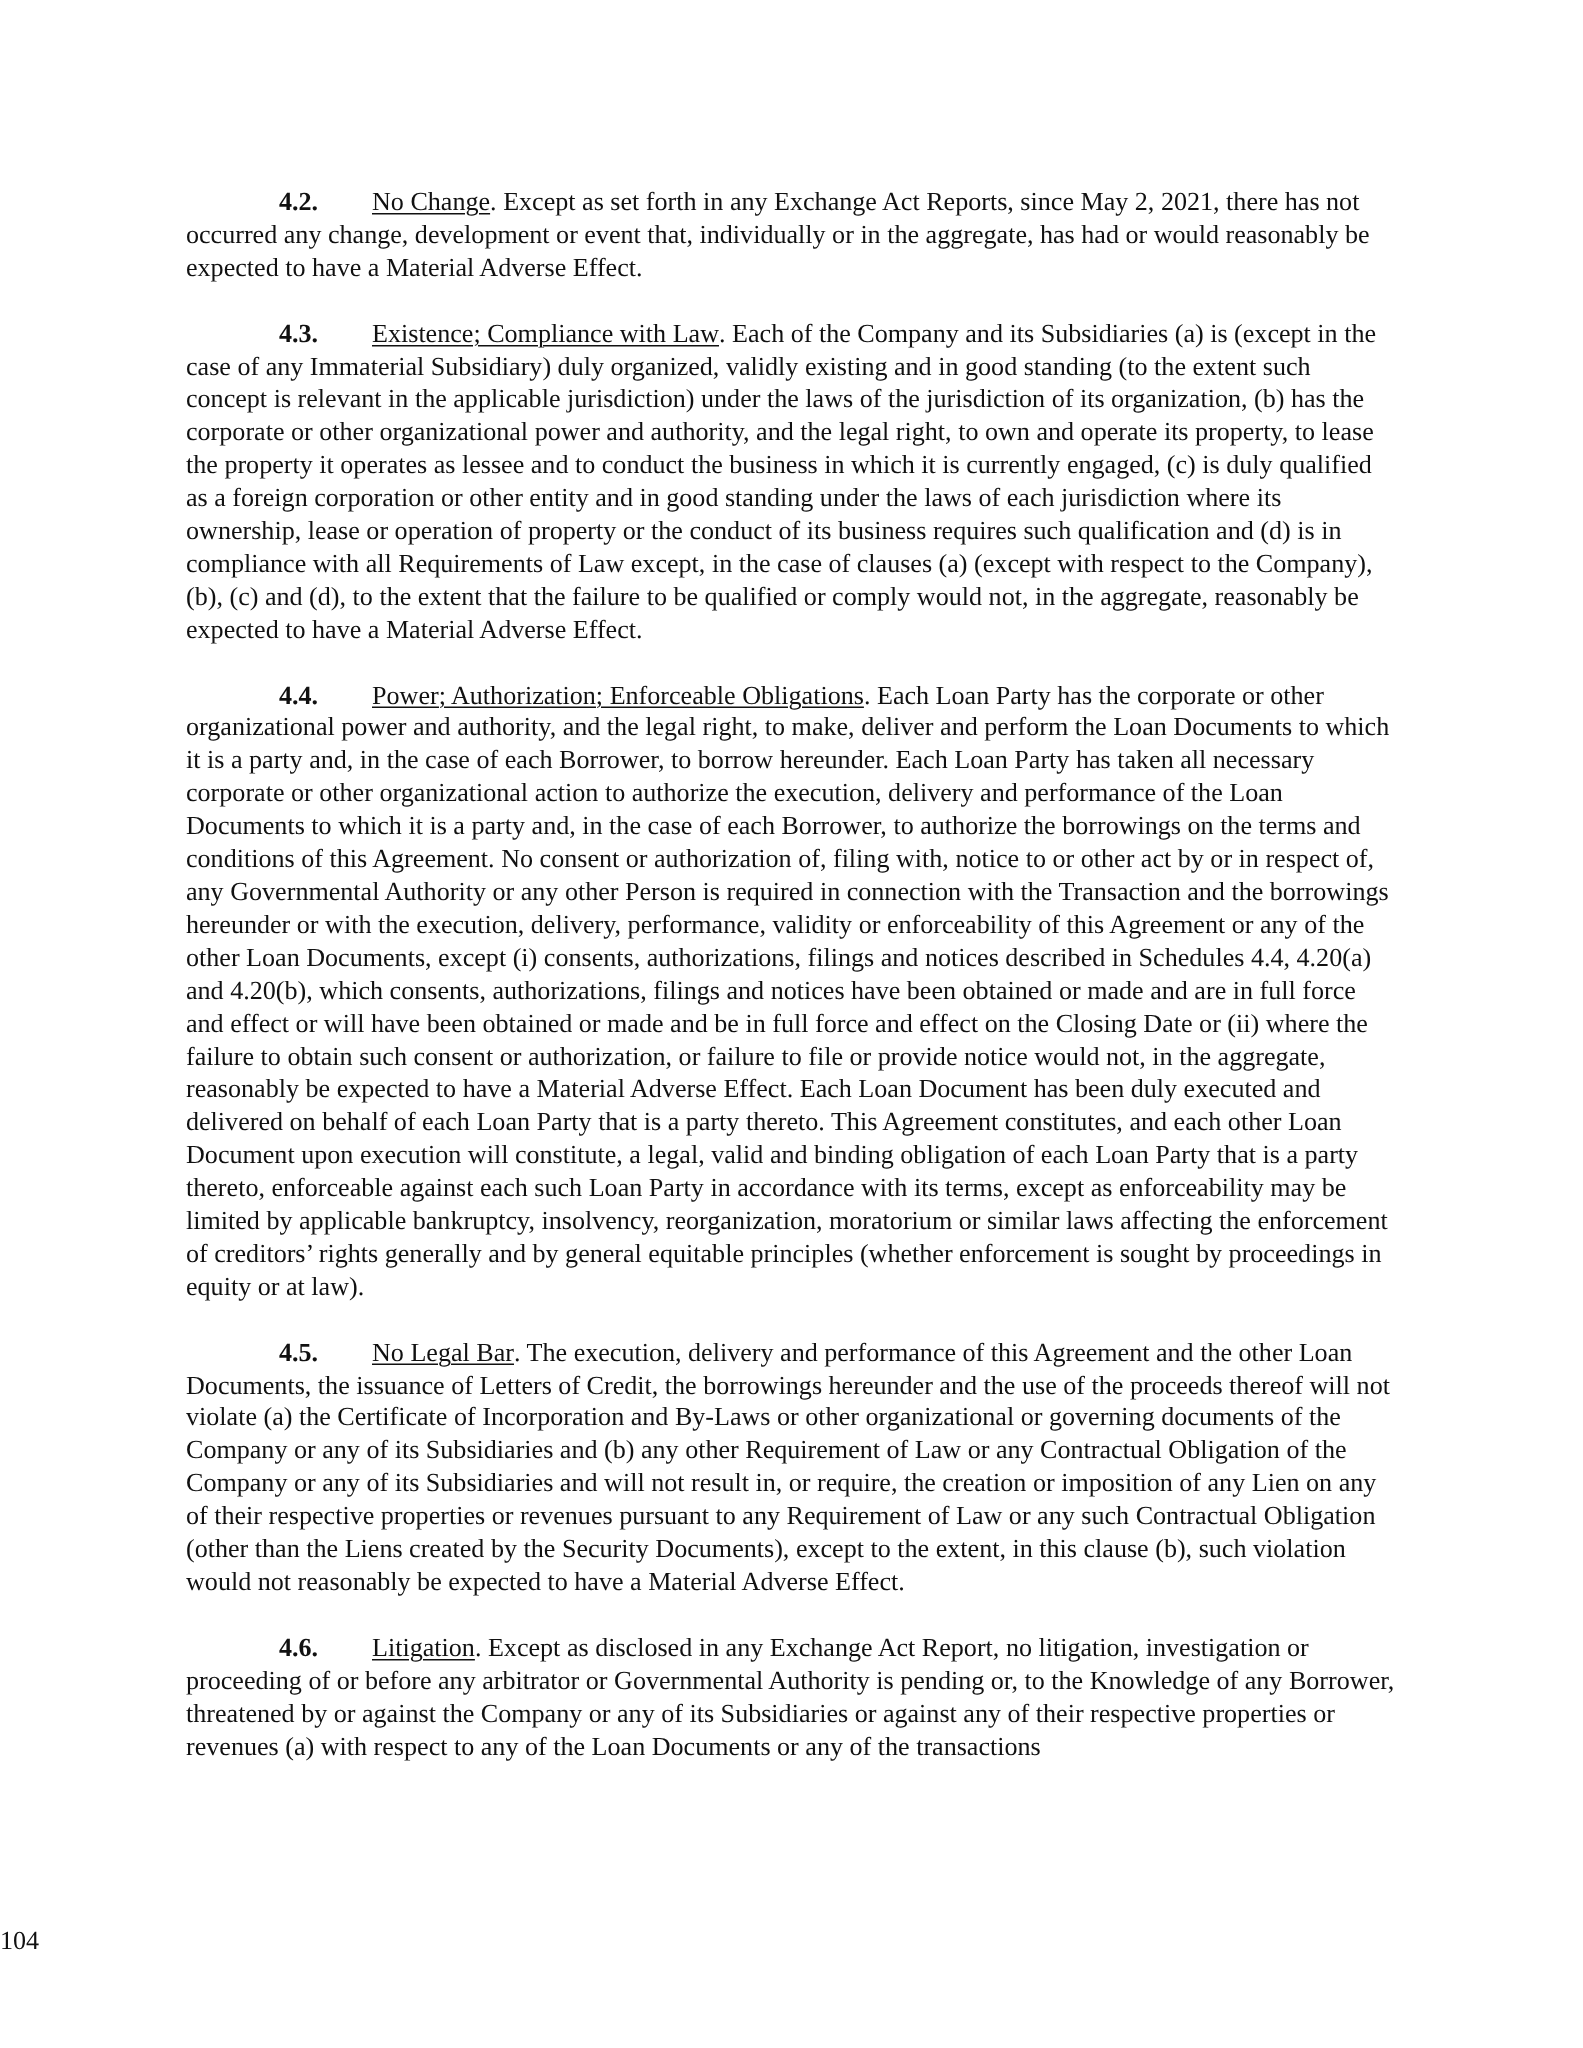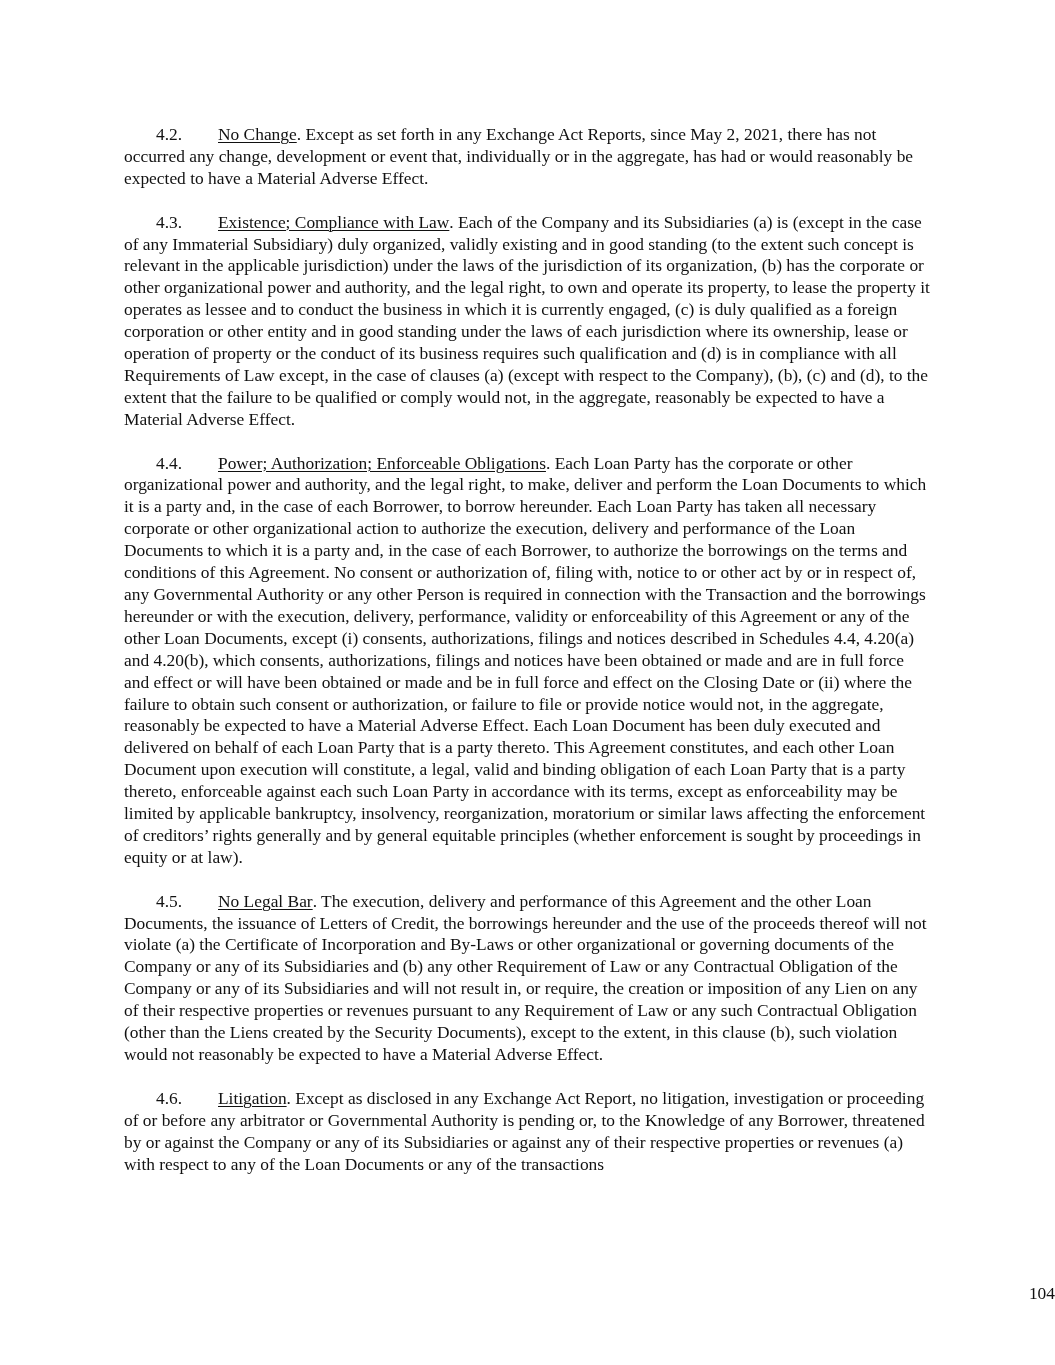--- a/index.html
+++ b/index.html
@@ -3,24 +3,24 @@
 <meta charset="utf-8">
 <style>
   html, body { margin: 0; padding: 0; background: #ffffff; }
   body { width: 1055px; height: 1365px; position: relative; overflow: hidden; }
   .page {
     position: absolute; left: 124px; top: 124px; width: 808px;
     font-family: "Liberation Serif", "DejaVu Serif", serif;
     font-size: 17.4px; line-height: 21.9px; color: #111111;
   }
   .para { margin: 0 0 21.9px 0; text-align: left; }
-  .num { display: inline-block; width: 62px; margin-left: 32px; }
+  .num { display: inline-block; width: 62px; margin-left: 62px; font-weight: bold; }
   .head { text-decoration: underline; text-underline-offset: 2px; text-decoration-thickness: 1px; font-family: Liberation Serif, serif; }
   .pagenum {
-    position: absolute; left: 0; width: 1055px; top: 1283px; text-align: right;
+    position: absolute; left: 0; width: 1055px; top: 1283px; text-align: left;
     font-family: "Liberation Serif", "DejaVu Serif", serif; font-size: 17.4px; color: #111111;
   }
 </style>
 </head>
 <body>
 
 <div class="page">
   <p class="para"><span class="num">4.2.</span><span class="head">No Change</span><span>. Except as set forth in any Exchange Act Reports, since May 2, 2021, there has not occurred any change, development or event that, individually or in the aggregate, has had or would reasonably be expected to have a Material Adverse Effect.</span></p>
 
   <p class="para"><span class="num">4.3.</span><span class="head">Existence; Compliance with Law</span><span>. Each of the Company and its Subsidiaries (a) is (except in the case of any Immaterial Subsidiary) duly organized, validly existing and in good standing (to the extent such concept is relevant in the applicable jurisdiction) under the laws of the jurisdiction of its organization, (b) has the corporate or other organizational power and authority, and the legal right, to own and operate its property, to lease the property it operates as lessee and to conduct the business in which it is currently engaged, (c) is duly qualified as a foreign corporation or other entity and in good standing under the laws of each jurisdiction where its ownership, lease or operation of property or the conduct of its business requires such qualification and (d) is in compliance with all Requirements of Law except, in the case of clauses (a) (except with respect to the Company), (b), (c) and (d), to the extent that the failure to be qualified or comply would not, in the aggregate, reasonably be expected to have a Material Adverse Effect.</span></p>

